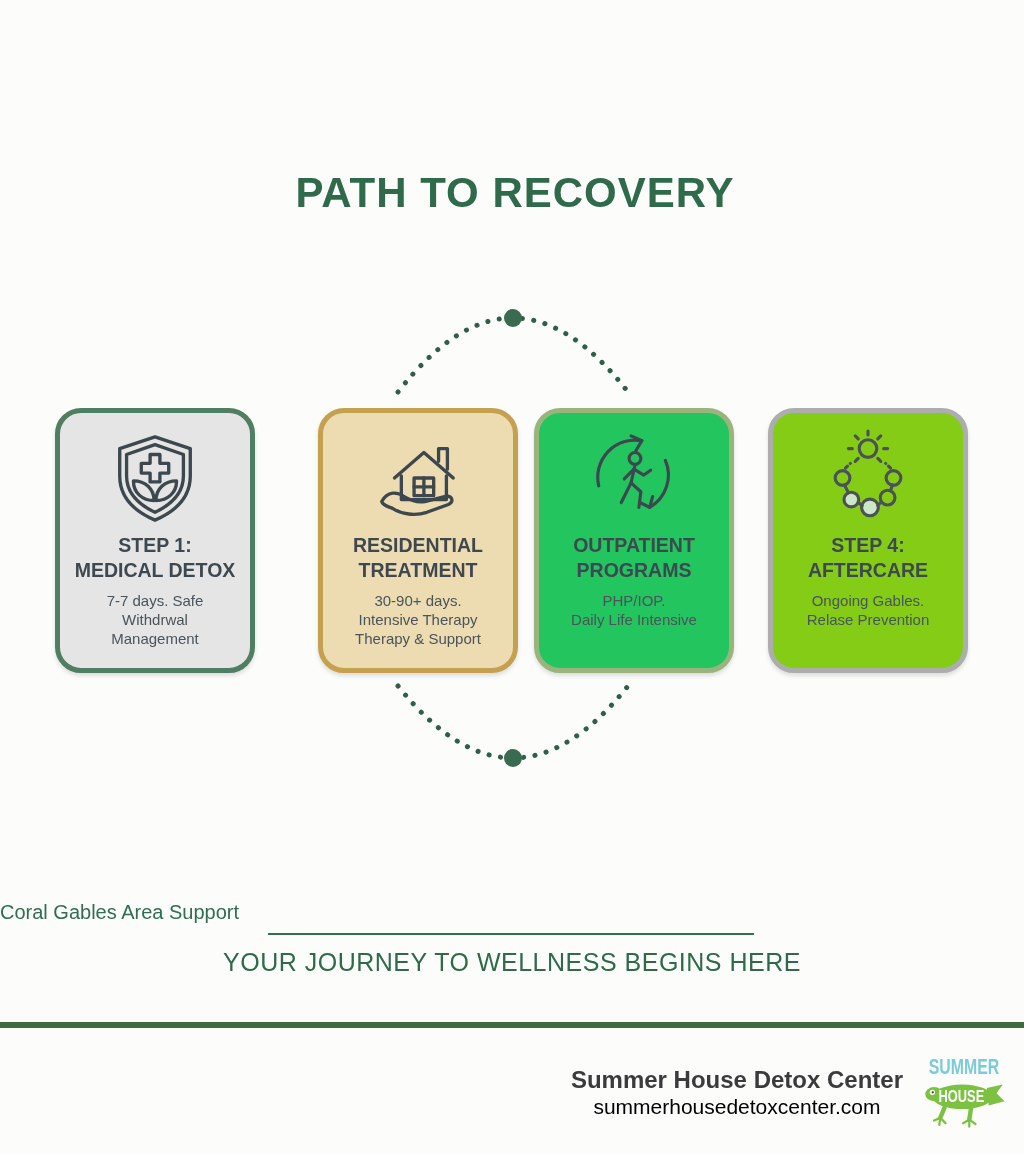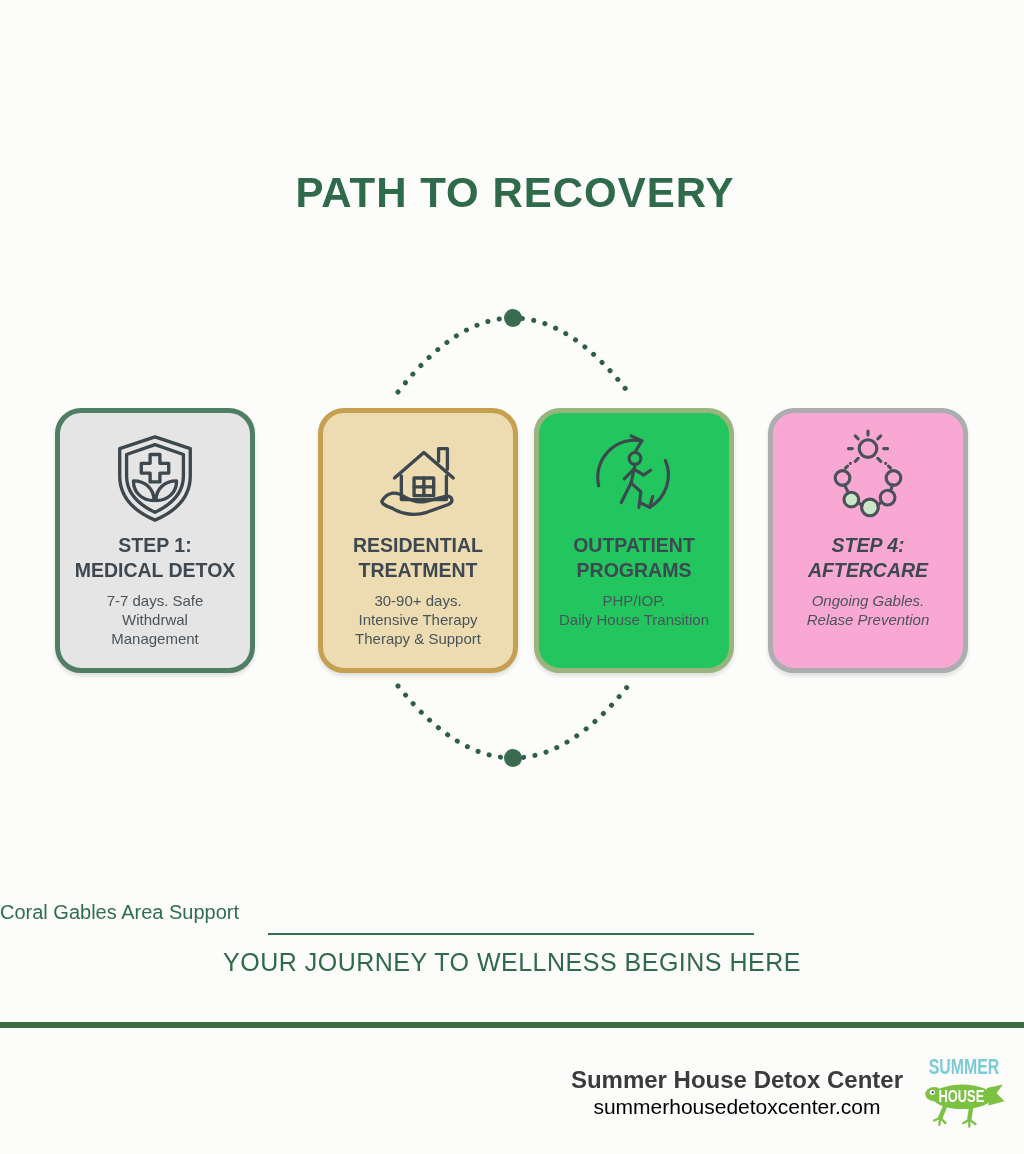--- a/index.html
+++ b/index.html
@@ -119,24 +119,24 @@
         <path d="M51 37 L47 55"></path>
         <path d="M50 41 L40 51"></path>
         <path d="M50 41 L60 47 L67 42"></path>
         <path d="M47 55 L37 75"></path>
         <path d="M47 55 L57 64 L55 80"></path>
       </svg>
     </span>
     <div class="card-title">OUTPATIENT
 PROGRAMS</div>
     <div class="card-desc">PHP/IOP.
-Daily House Transition</div>
+Daily Life Intensive</div>
   </div>
 
-  <div class="card card-4" style="border-color: rgb(171, 173, 174); background: #f9a8d4; font-style: italic;">
+  <div class="card card-4" style="border-color: rgb(171, 173, 174); background: #84cc16;">
     <span class="card-icon">
       <svg viewBox="0 0 100 100" fill="none" stroke="#4a5258" stroke-width="3.2" stroke-linecap="round" stroke-linejoin="round">
         <circle cx="50" cy="20" r="9"></circle>
         <path d="M50 6 v-4 M40 10 l-3 -3 M60 10 l3 -3 M34 20 h-4 M66 20 h4 M40 30 l-3 3 M60 30 l3 3"></path>
         <path d="M27 40 l5 -5 M73 40 l-5 -5" stroke-dasharray="3 4"></path>
         <circle cx="24" cy="50" r="7.5"></circle>
         <circle cx="76" cy="50" r="7.5"></circle>
         <circle cx="33" cy="72" r="7.5" fill="#cbe6c9"></circle>
         <circle cx="52" cy="80" r="8.5" fill="#cbe6c9"></circle>
         <circle cx="70" cy="70" r="7.5"></circle>

